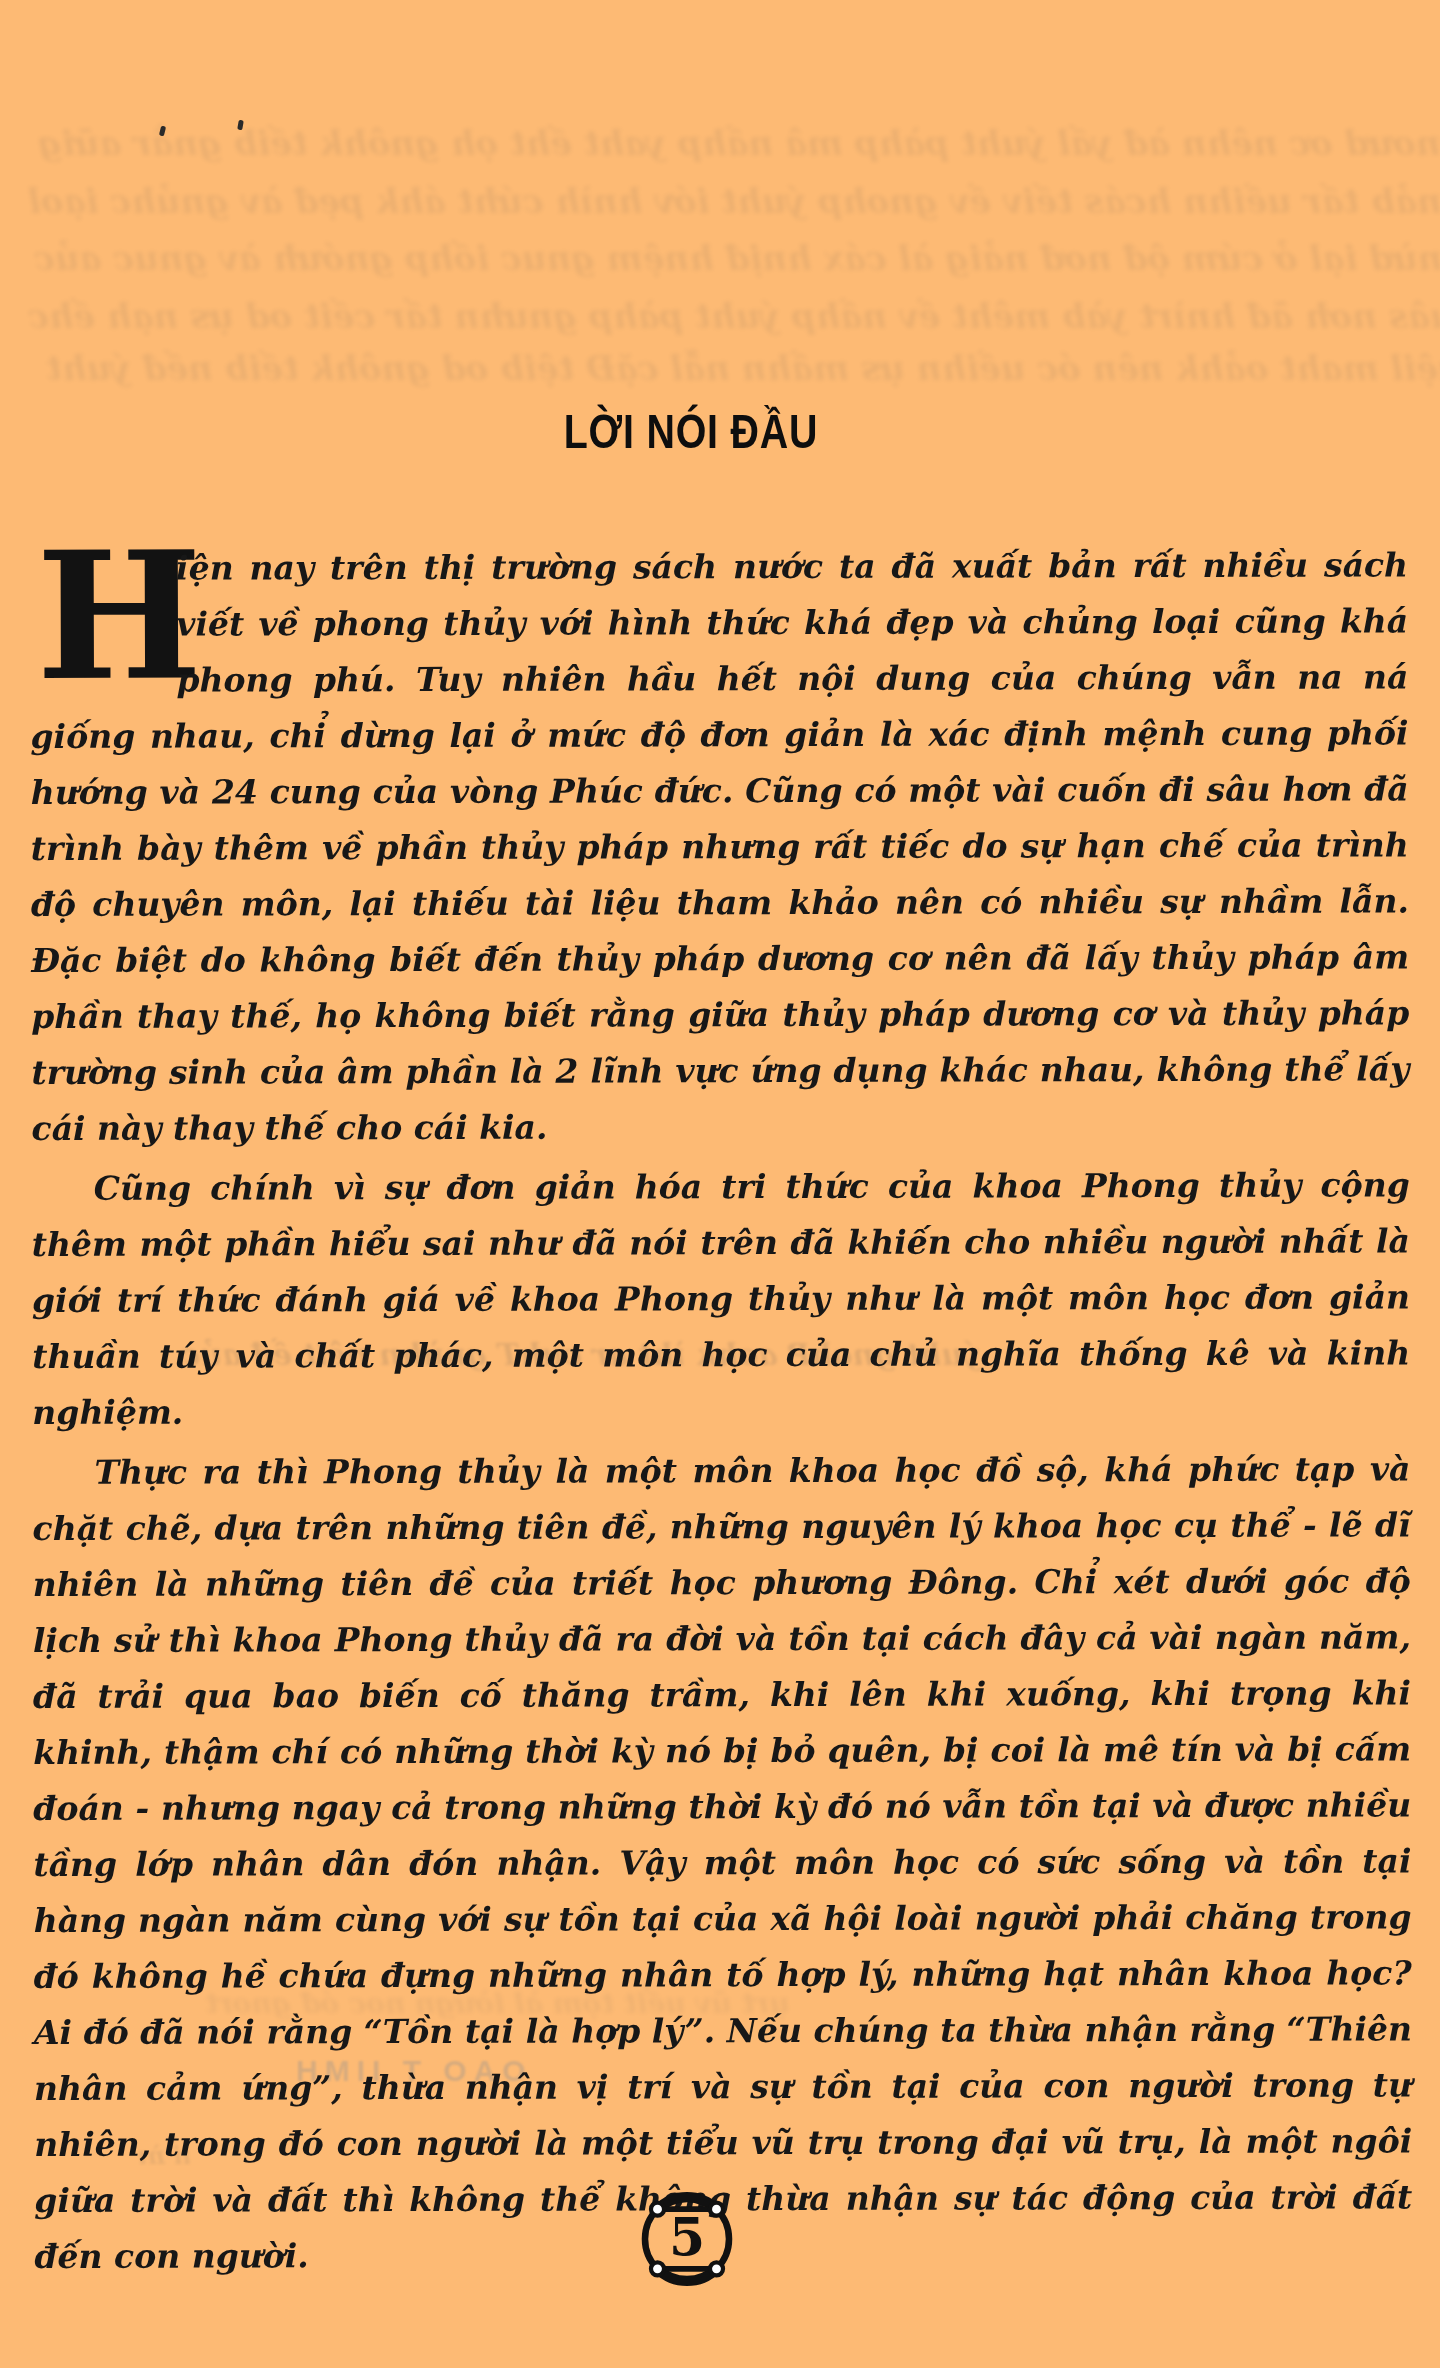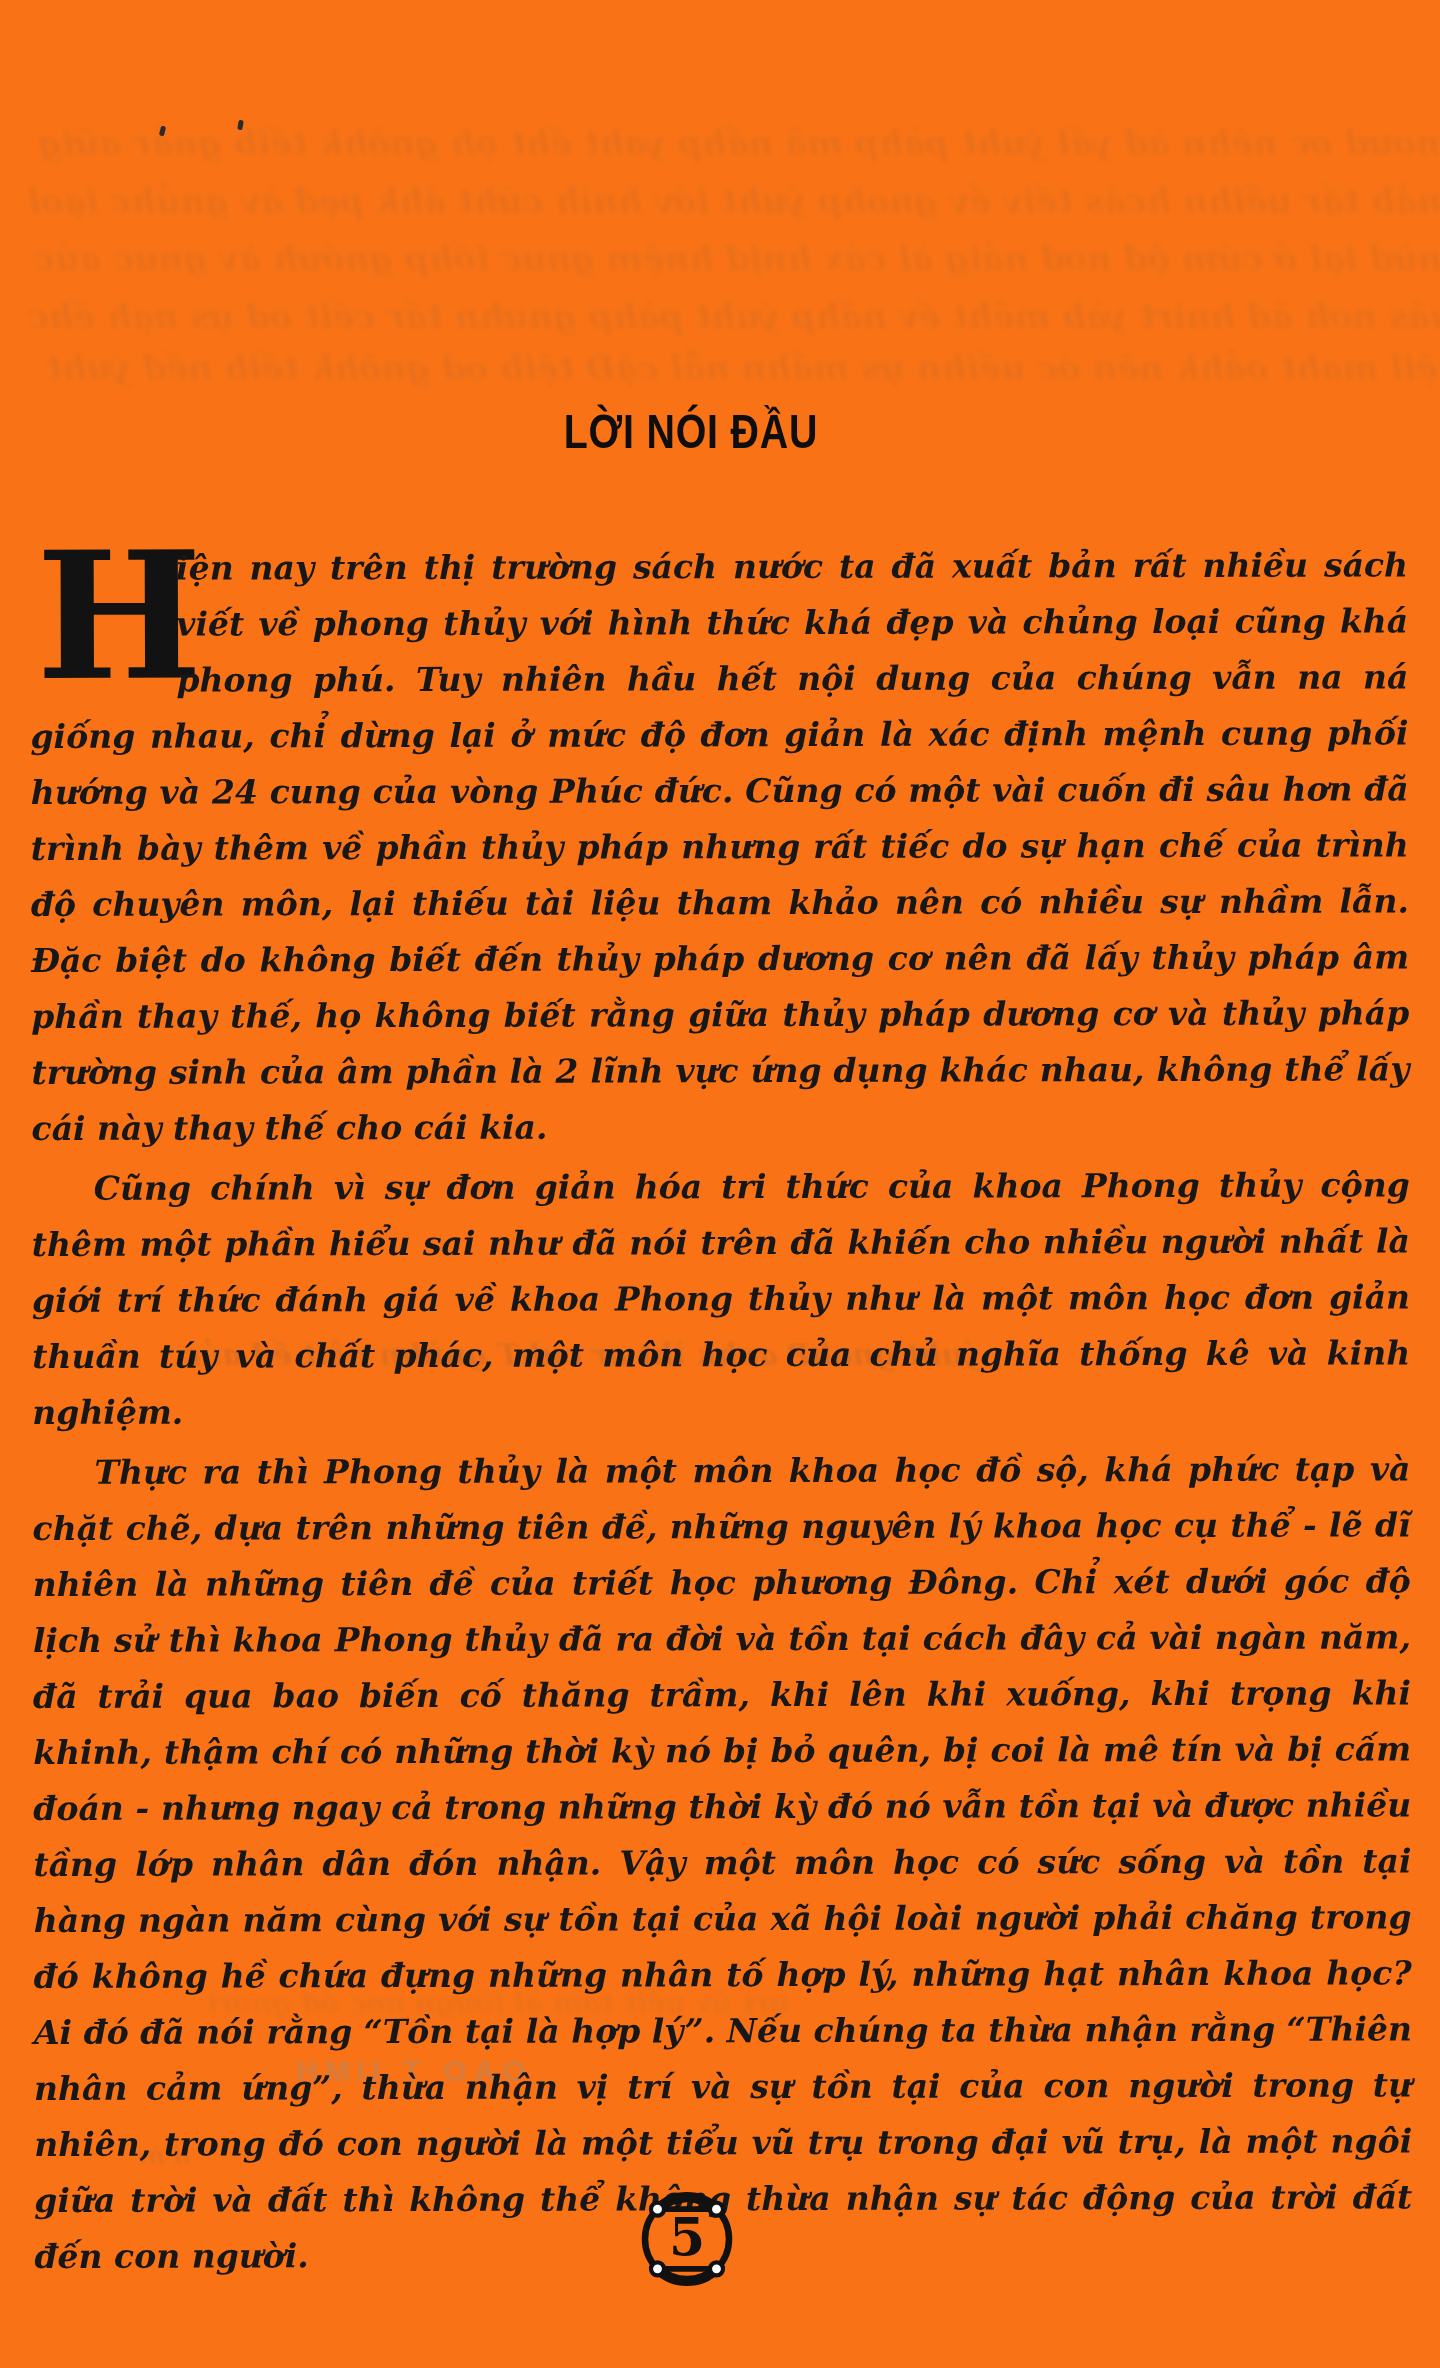--- a/index.html
+++ b/index.html
@@ -5,21 +5,21 @@
   html,body{margin:0;padding:0;}
   body{
     width:1440px;height:2368px;
     background:#ffffff;
     position:relative;
     overflow:hidden;
     font-family:"DejaVu Serif",serif;
   }
   .page{
     position:absolute;inset:0;
-    background:#f97316;
+    background:#fdba74;
     color:#161616;
   }
 
   
   .bleed{position:absolute;inset:0;pointer-events:none;}
   .bl{
     position:absolute;white-space:nowrap;
     font:700 34px/1 "DejaVu Serif",serif;font-style:italic;
     color:#4a4a4a;filter:blur(2.2px);opacity:.09;
     transform:scaleX(-1);transform-origin:center;

